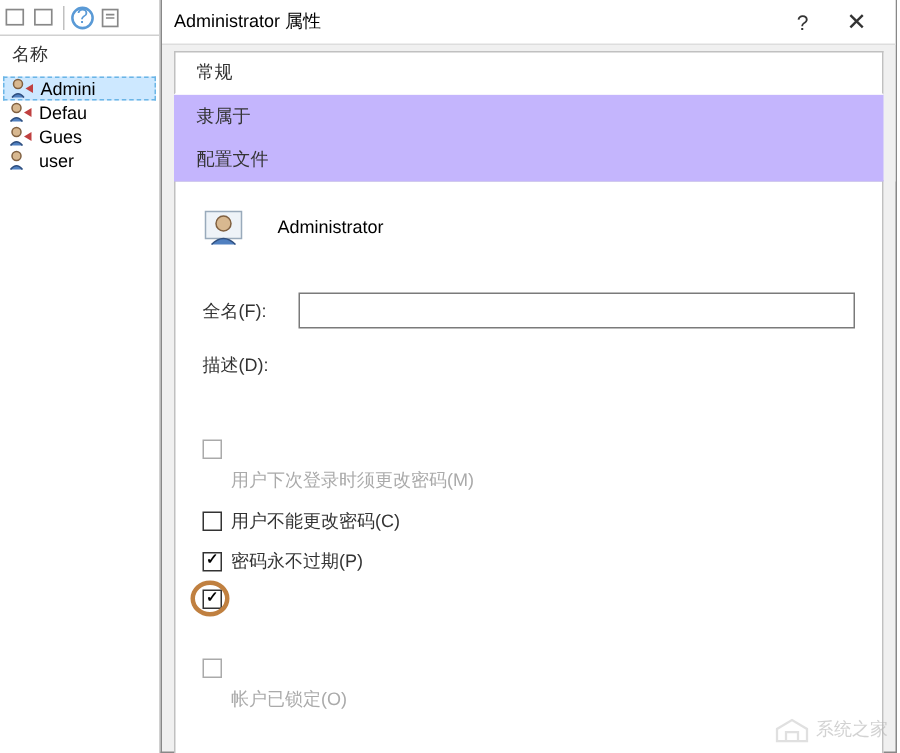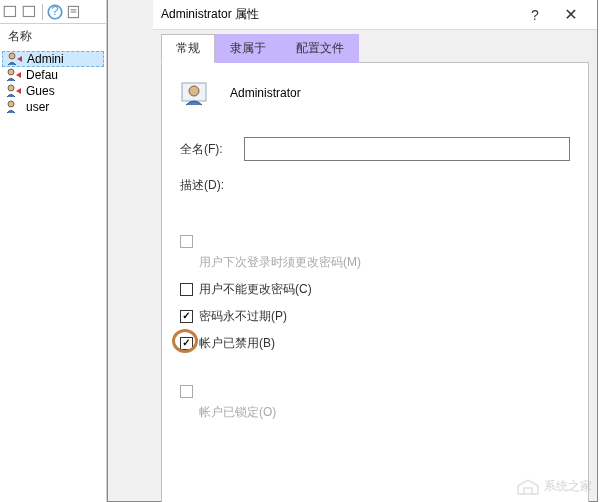--- a/index.html
+++ b/index.html
@@ -10,27 +10,27 @@
     .tb-icon { width: 18px; height: 18px; display: inline-flex; align-items: center; justify-content: center; }
     .tb-sep { border-left: 1px solid #c0c0c0; height: 16px; margin: 0 2px; }
     
     .bg-header { padding: 4px 8px; color: #333; }
     .bg-list { padding: 2px; }
     .bg-item { display: flex; align-items: center; height: 16px; padding: 0 4px; gap: 4px; }
     .bg-item.selected { background: #cde8ff; border: 1px dashed #6bb5e6; }
     .user-icon { width: 16px; height: 14px; position: relative; }
     .user-icon svg { width: 16px; height: 14px; }
     
-    .dialog { position: absolute; left: 107px; top: 0; width: 491px; height: 502px; background: #f0f0f0; border: 1px solid #888; border-top: none; padding-left: 45px; }
+    .dialog { position: absolute; left: 107px; top: 0; width: 491px; height: 502px; background: #f0f0f0; border: 1px solid #888; border-top: none; }
     .titlebar { height: 30px; background: #fff; display: flex; align-items: center; padding: 0 8px; border-bottom: 1px solid #ddd; }
     .titlebar .title { flex: 1; color: #000; }
     .titlebar .help { width: 36px; text-align: center; color: #333; font-size: 14px; }
     .titlebar .close { width: 36px; text-align: center; color: #333; font-size: 16px; }
     
-    .tabs { display: flex; padding: 4px 8px 0 8px; background: #f0f0f0; }
+    .tabs { display: flex; padding: 4px 8px 0 8px; background: #f0f0f0; flex-direction: column; }
     .tab { padding: 5px 14px; background: #c4b5fd; border: 1px solid transparent; color: #333; }
     .tab.active { background: #fff; border: 1px solid #c0c0c0; border-bottom: 1px solid #fff; position: relative; z-index: 2; }
     
     .tab-content { background: #fff; margin: 0 8px; border: 1px solid #c0c0c0; margin-top: -1px; padding: 14px 18px; height: 450px; }
     
     .user-row { display: flex; align-items: center; gap: 18px; margin-bottom: 28px; }
     .big-user-icon { width: 32px; height: 32px; }
     .big-user-icon svg { width: 32px; height: 32px; }
     
     .field-row { display: flex; align-items: center; margin-bottom: 16px; }
@@ -157,21 +157,20 @@
         <span class="checkbox"></span>
         <span class="check-label">用户不能更改密码(C)</span>
       </div>
       <div class="check-row">
         <span class="checkbox checked"></span>
         <span class="check-label">密码永不过期(P)</span>
       </div>
       <div class="check-row">
         <span class="highlight-circle"></span>
         <span class="checkbox checked"></span>
-        <span class="check-label">帐户已禁用(B)</span>
       </div>
       <div class="check-row">
         <span class="checkbox disabled"></span>
         <span class="check-label disabled">帐户已锁定(O)</span>
       </div>
     </div>
   </div>
 </div>
 
 <div class="watermark">

